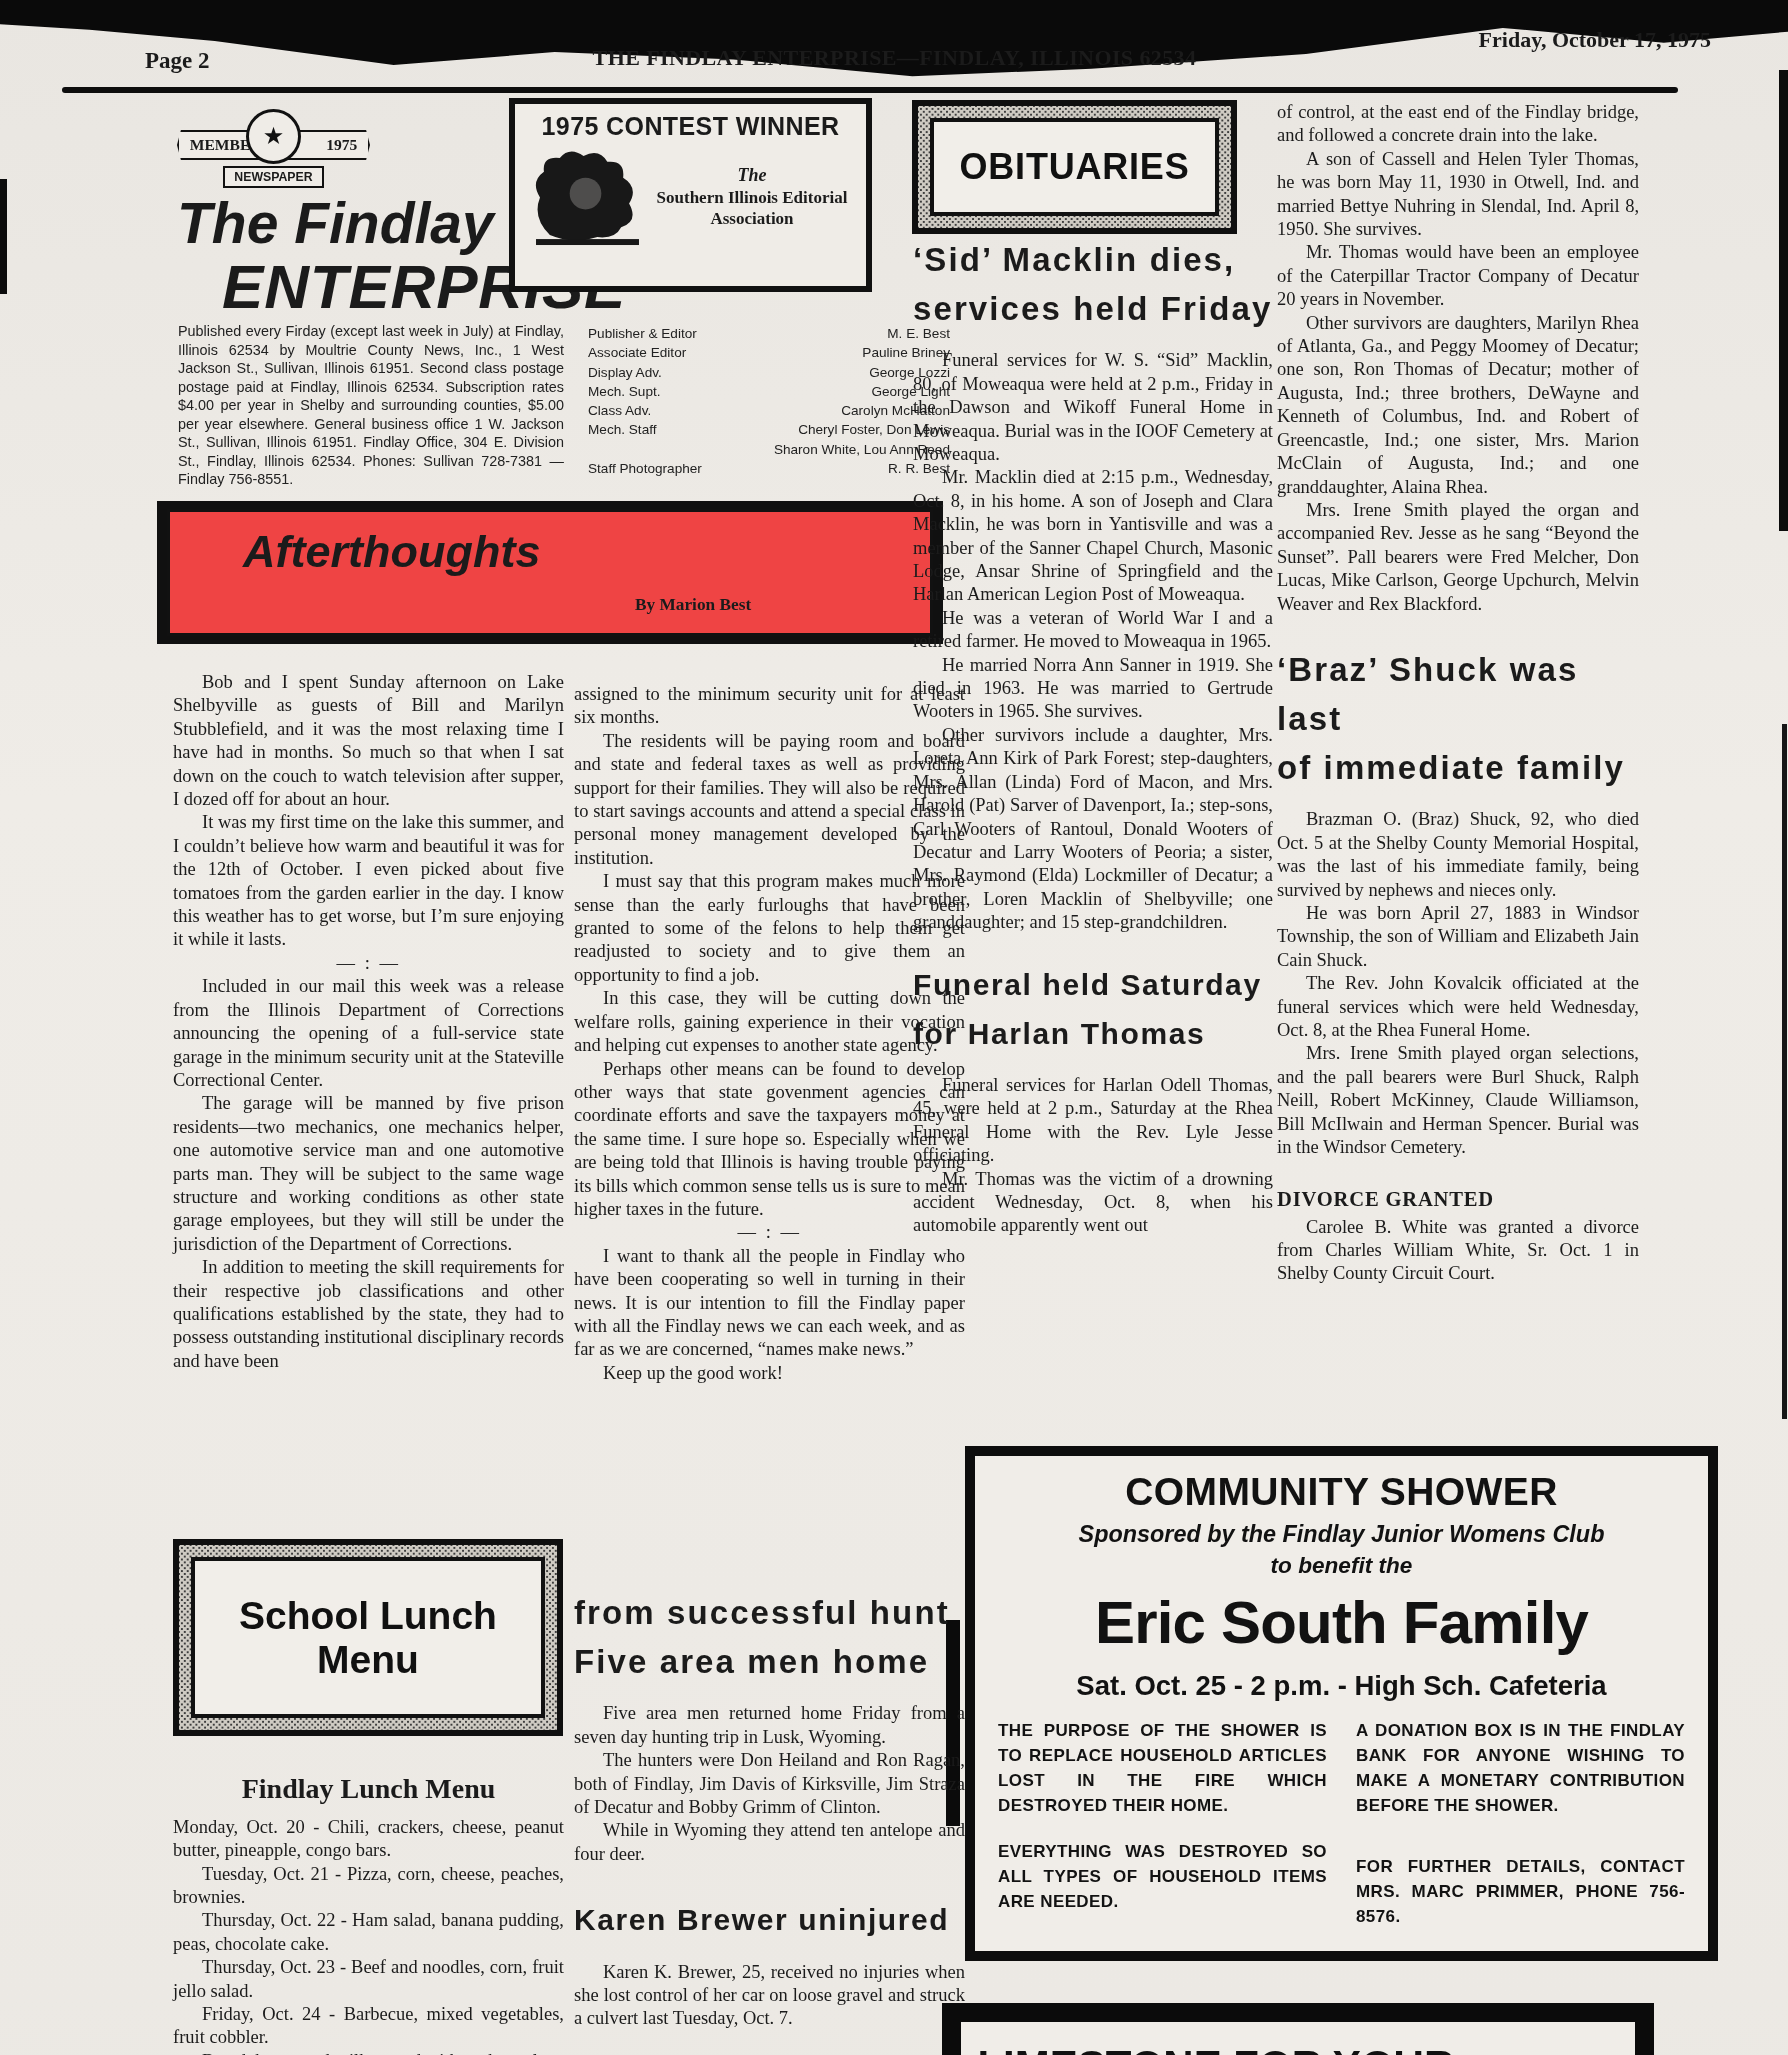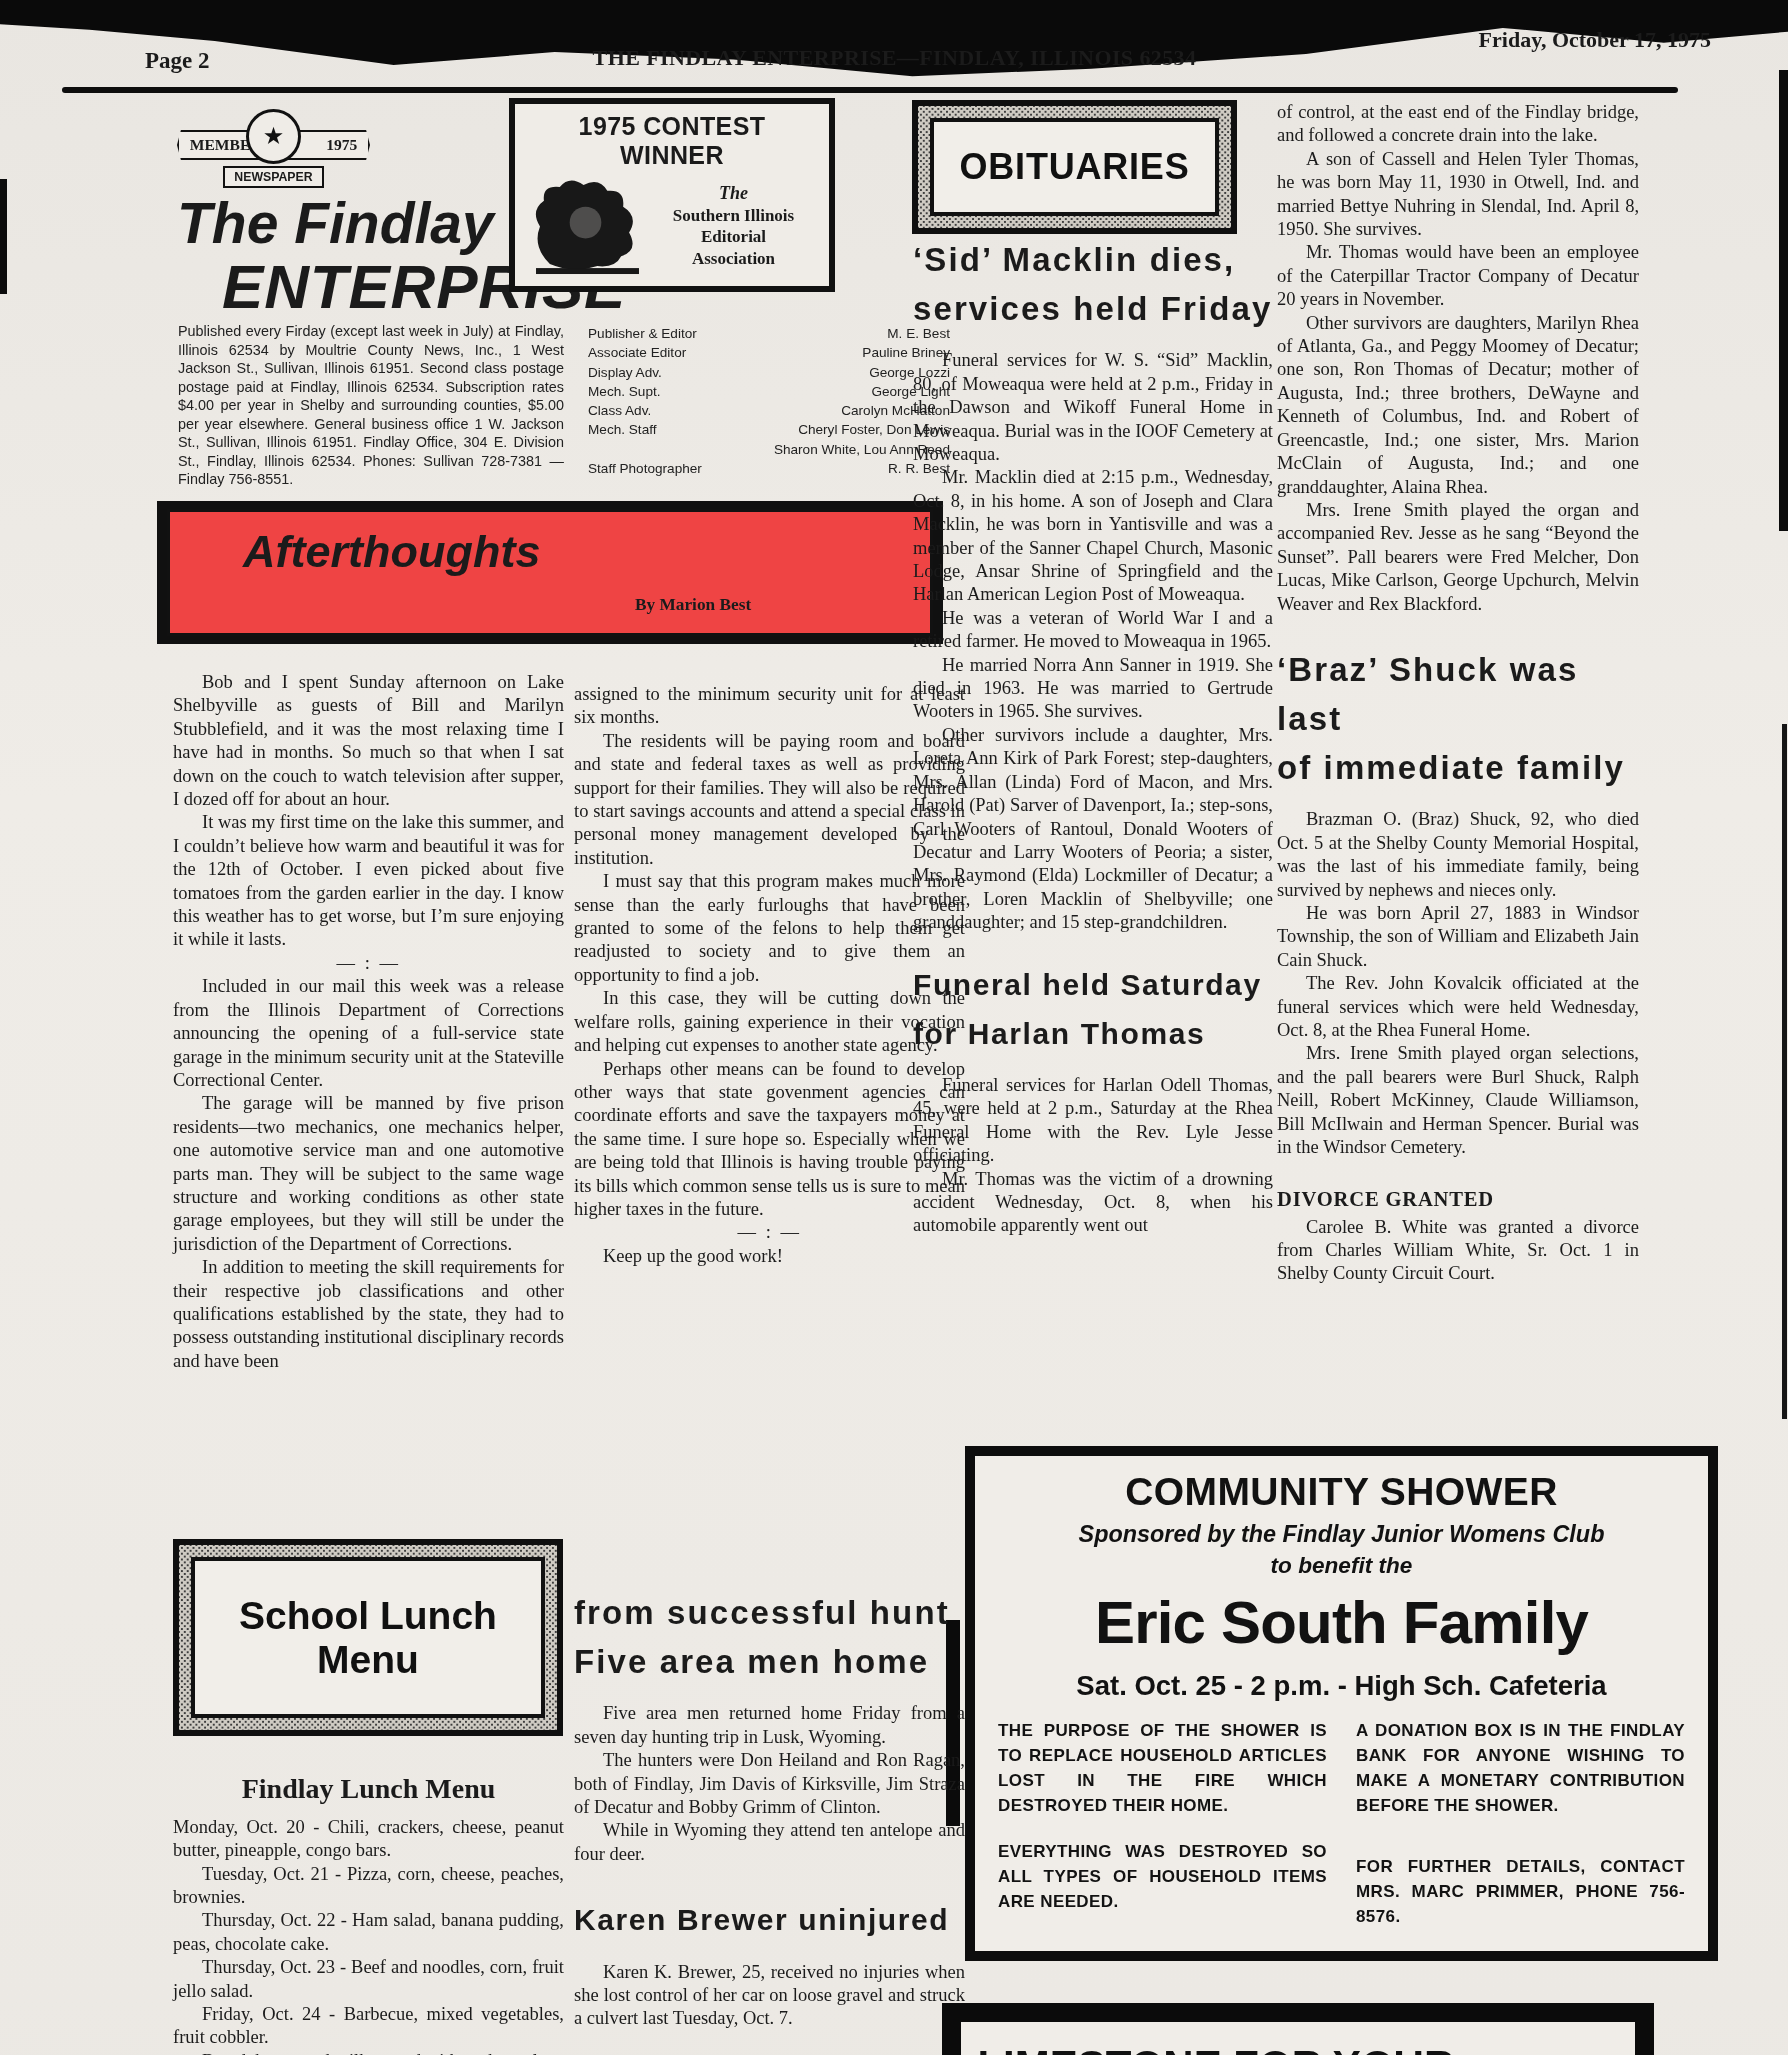--- a/index.html
+++ b/index.html
@@ -38,21 +38,21 @@
     display:flex; align-items:center; justify-content:center; font-family:"Liberation Sans",sans-serif; font-weight:bold; font-size:12.3px; }
   
   .np1 { position:absolute; left:177px; top:190px; font-family:"Liberation Sans",sans-serif; font-style:italic; font-weight:bold; font-size:57px; }
   .np2 { position:absolute; left:222px; top:251px; font-family:"Liberation Sans",sans-serif; font-style:italic; font-weight:bold; font-size:62px; letter-spacing:0.8px; }
   .fineprint { position:absolute; left:178px; top:322px; width:386px; font-family:"Liberation Sans",sans-serif;
     font-size:14.4px; line-height:18.5px; text-align:justify; color:#222; }
   
   .staff { position:absolute; left:588px; top:324px; width:362px; font-family:"Liberation Sans",sans-serif; font-size:13.6px; line-height:19.3px; color:#222; }
   .staff-row { display:flex; justify-content:space-between; }
   
-  .contest { position:absolute; left:509px; top:98px; width:326px; height:194px; border:6.6px solid #111; background:#efece7; padding:8.2px 10.7px; }
+  .contest { position:absolute; left:509px; top:98px; width:363px; height:194px; border:6.6px solid #111; background:#efece7; padding:8.2px 10.7px; }
   .contest-title { text-align:center; font-family:"Liberation Sans",sans-serif; font-weight:bold; font-size:25px; letter-spacing:0.4px; }
   .contest-row { display:flex; align-items:center; margin-top:6.6px; }
   .contest-text { flex:1; text-align:center; font-weight:bold; font-size:17px; line-height:21.4px; }
   .contest-the { font-style:italic; font-weight:bold; font-size:18px; }
   
   .fancy { position:absolute; background:#0f0f0f; padding:5.8px; }
   .fancy-frame { width:100%; height:100%; padding:12.3px;
     background-color:#cfcbc3;
     background-image: radial-gradient(#3c3c3c 26%, transparent 27%), radial-gradient(#3c3c3c 26%, transparent 27%);
     background-size:5.8px 5.8px; background-position:0 0,2.9px 2.9px; }
@@ -206,20 +206,21 @@
     <p class="indent">In addition to meeting the skill requirements for their respective job classifications and other qualifications established by the state, they had to possess outstanding institutional disciplinary records and have been</p>
   </div>
 
   <div class="flow col2-flow">
     <p>assigned to the minimum security unit for at least six months.</p>
     <p class="indent">The residents will be paying room and board and state and federal taxes as well as providing support for their families. They will also be required to start savings accounts and attend a special class in personal money management developed by the institution.</p>
     <p class="indent">I must say that this program makes much more sense than the early furloughs that have been granted to some of the felons to help them get readjusted to society and to give them an opportunity to find a job.</p>
     <p class="indent">In this case, they will be cutting down the welfare rolls, gaining experience in their vocation and helping cut expenses to another state agency.</p>
     <p class="indent">Perhaps other means can be found to develop other ways that state govenment agencies can coordinate efforts and save the taxpayers money at the same time. I sure hope so. Especially when we are being told that Illinois is having trouble paying its bills which common sense tells us is sure to mean higher taxes in the future.</p>
     <p class="divider">— : —</p>
+    <p class="indent">I want to thank all the people in Findlay who have been cooperating so well in turning in their news. It is our intention to fill the Findlay paper with all the Findlay news we can each week, and as far as we are concerned, “names make news.”</p>
     <p class="indent">Keep up the good work!</p>
   </div>
 
   <div class="flow col3-flow">
     <div class="headline">‘Sid’ Macklin dies,</div>
     <div class="headline">services held Friday</div>
     <div class="mt40"></div>
     <p class="indent">Funeral services for W. S. “Sid” Macklin, 80, of Moweaqua were held at 2 p.m., Friday in the Dawson and Wikoff Funeral Home in Moweaqua. Burial was in the IOOF Cemetery at Moweaqua.</p>
     <p class="indent">Mr. Macklin died at 2:15 p.m., Wednesday, Oct. 8, in his home. A son of Joseph and Clara Macklin, he was born in Yantisville and was a member of the Sanner Chapel Church, Masonic Lodge, Ansar Shrine of Springfield and the Harlan American Legion Post of Moweaqua.</p>
     <p class="indent">He was a veteran of World War I and a retired farmer. He moved to Moweaqua in 1965.</p>

